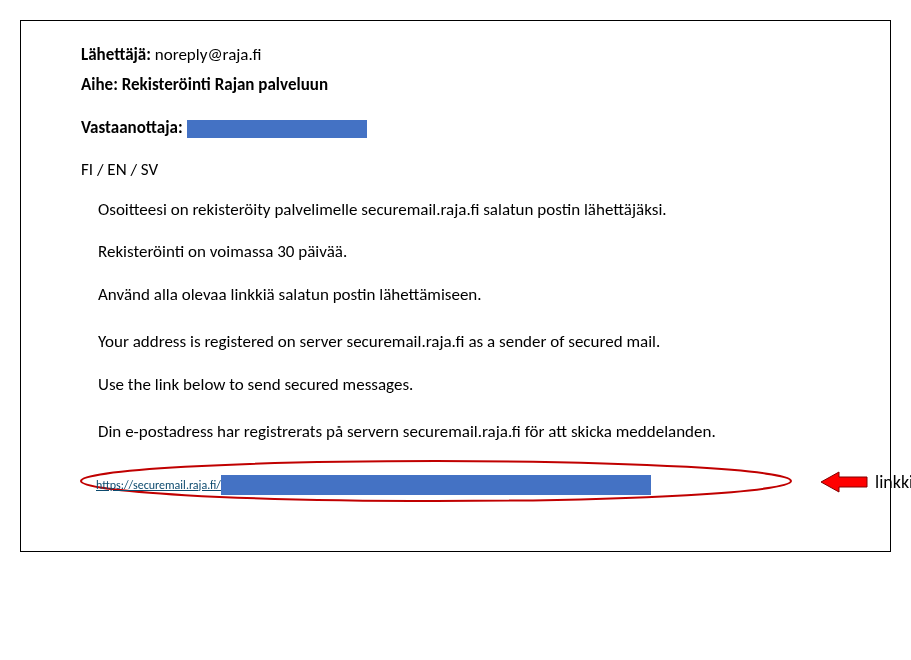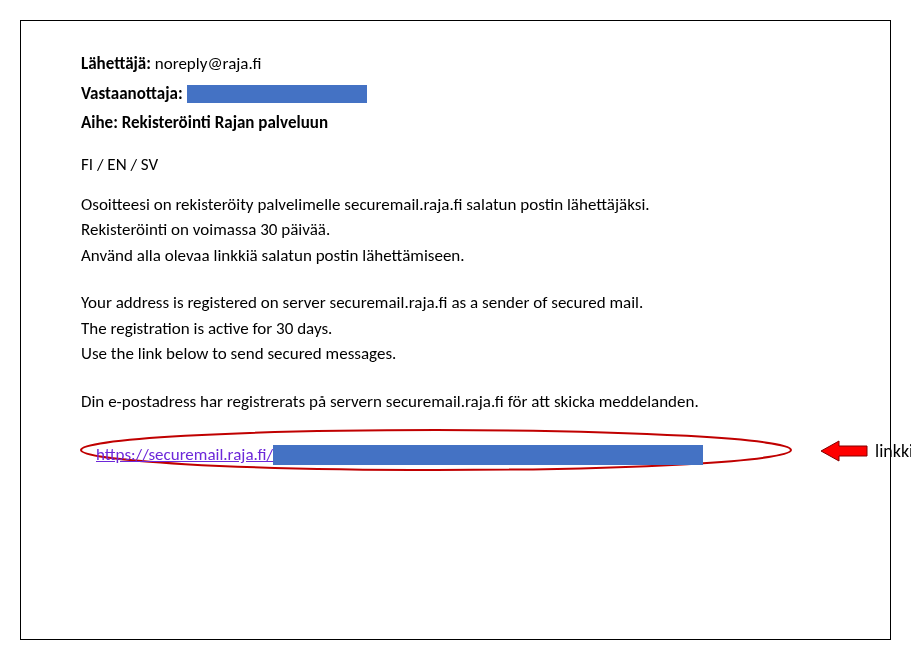--- a/index.html
+++ b/index.html
@@ -8,43 +8,43 @@
       padding: 20px;
       background: #fff;
       font-family: Calibri, Arial, sans-serif;
       font-size: 17px;
       color: #000;
       width: 911px;
       height: 660px;
     }
     .email-frame {
       border: 1.5px solid #000;
-      padding: 30px 50px 30px 60px;
+      padding: 21px 50px 30px 60px;
       position: relative;
-      height: 620px;
+      height: 532px;
     }
     .header-line {
       margin: 0 0 4px 0;
       line-height: 1.5;
     }
     .label { font-weight: bold; }
     .subject-line { font-weight: bold; margin-bottom: 18px; }
     .redacted-recipient {
       display: inline-block;
       width: 180px;
       height: 18px;
       background: #4472c4;
       vertical-align: middle;
     }
     .lang-line { margin: 18px 0 17px 0; }
     .para {
       margin: 0 0 22px 0;
       line-height: 1.5;
     }
-    .para div { margin: 0; }
+    .para div { margin: 17px; }
     .link-area {
       position: relative;
       margin-top: 10px;
       height: 50px;
     }
     .ellipse {
       position: absolute;
       left: -5px;
       top: -8px;
       width: 720px;
@@ -52,23 +52,23 @@
       pointer-events: none;
     }
     .link-row {
       position: absolute;
       left: 15px;
       top: 8px;
       display: flex;
       align-items: center;
     }
     .link-text {
-      color: #6d28d9;
+      color: #0c4a6e;
       text-decoration: underline;
-      font-size: 17px;
+      font-size: 12px;
     }
     .link-redact {
       display: inline-block;
       width: 430px;
       height: 20px;
       background: #4472c4;
       vertical-align: middle;
     }
     .annotation {
       position: absolute;
@@ -87,39 +87,38 @@
 </head>
 <body>
 
 <div class="email-frame">
 
   <div class="header-line">
     <span class="label">Lähettäjä:</span><span> noreply@raja.fi</span>
   </div>
 
 
+  <div class="header-line subject-line">
+    <span>Aihe: </span><span>Rekisteröinti Rajan palveluun</span>
+  </div>
+
   <div class="header-line">
     <span class="label">Vastaanottaja: </span><span class="redacted-recipient"></span>
-  </div>
-
-  <div class="header-line subject-line">
-    <span>Aihe: </span><span>Rekisteröinti Rajan palveluun</span>
   </div>
 
   <div class="lang-line">FI / EN / SV</div>
 
   <div class="para">
     <div>Osoitteesi on rekisteröity palvelimelle securemail.raja.fi salatun postin lähettäjäksi.</div>
     <div>Rekisteröinti on voimassa 30 päivää.</div>
     <div>Använd alla olevaa linkkiä salatun postin lähettämiseen.</div>
   </div>
 
   <div class="para">
     <div>Your address is registered on server securemail.raja.fi as a sender of secured mail.</div>
-    <div>The registration is active for 30 days.</div>
     <div>Use the link below to send secured messages.</div>
   </div>
 
   <div class="para">
     <div>Din e-postadress har registrerats på servern securemail.raja.fi för att skicka meddelanden.</div>
   </div>
 
   <div class="link-area">
     <svg class="ellipse" viewBox="0 0 720 45">
       <ellipse cx="360" cy="22" rx="355" ry="20" fill="none" stroke="#c00000" stroke-width="2"></ellipse>

